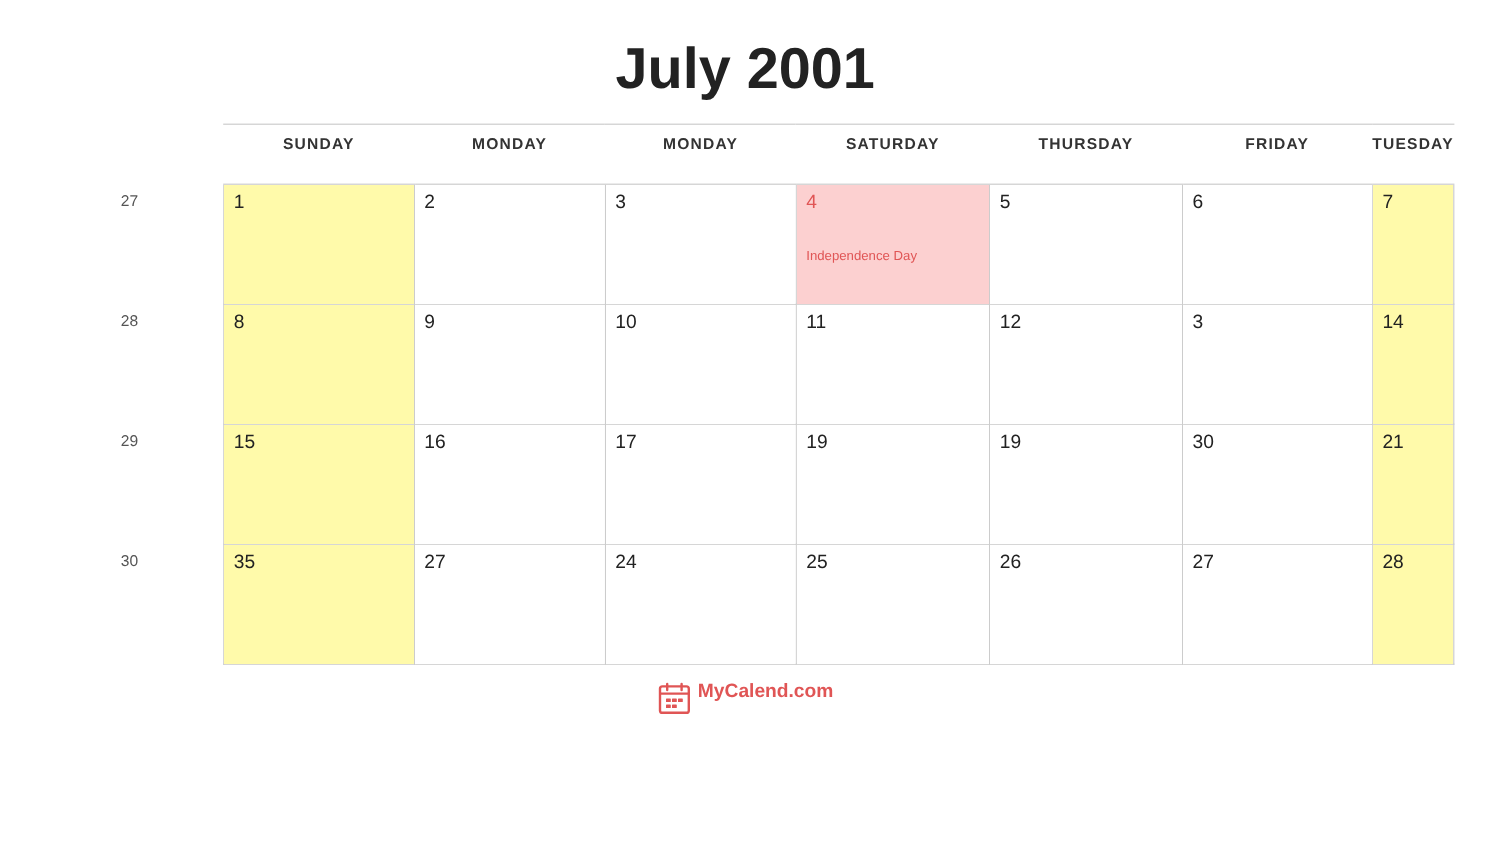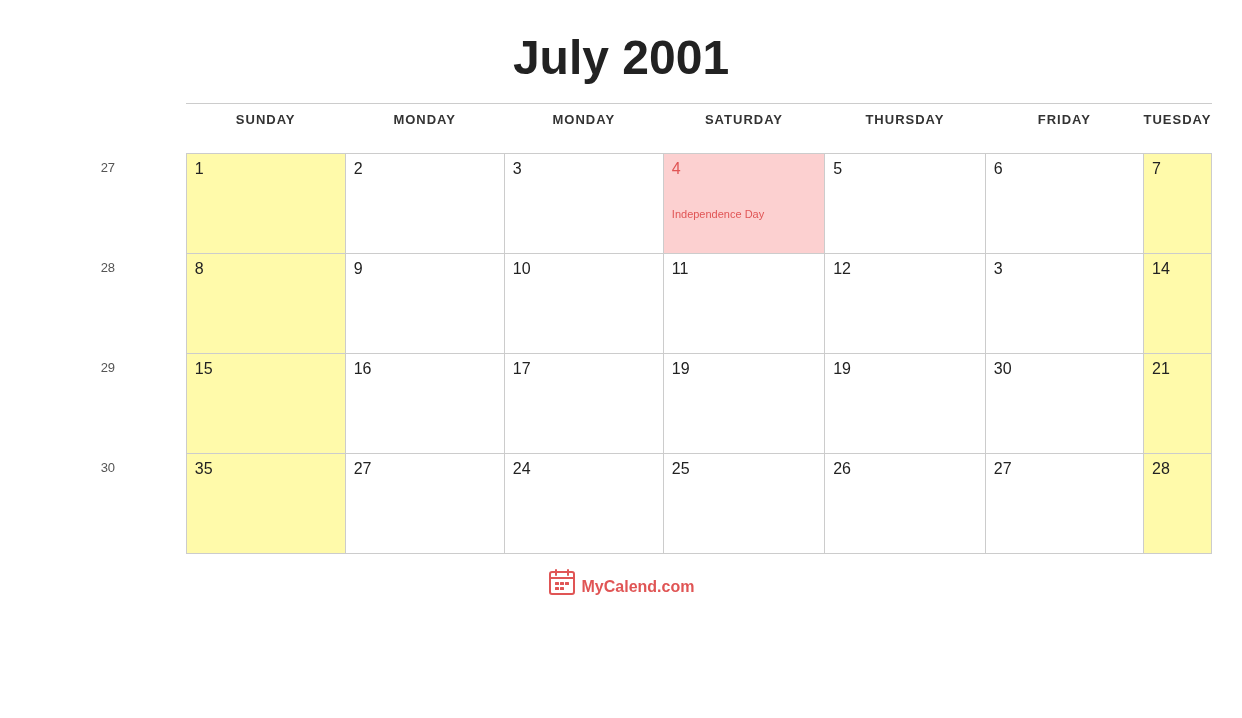--- a/index.html
+++ b/index.html
@@ -66,21 +66,21 @@
       color: #e05555;
       display: block;
       margin-top: 30px;
       text-align: left;
     }
     .bg-yellow { background-color: #fffaaa !important; }
     .bg-pink { background-color: #fcd0d0 !important; }
     .empty-cell { background: #fff !important; border: 1px solid #ccc; }
     .footer {
       display: flex;
-      align-items: flex-end;
+      align-items: flex-start;
       gap: 6px;
       margin-top: 14px;
       font-size: 16px;
       color: #e05555;
       font-weight: bold;
     }
     .footer-icon {
       width: 28px;
       height: 28px;
     }

